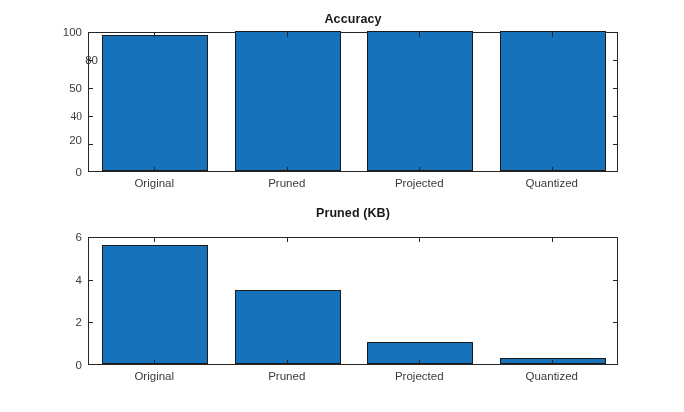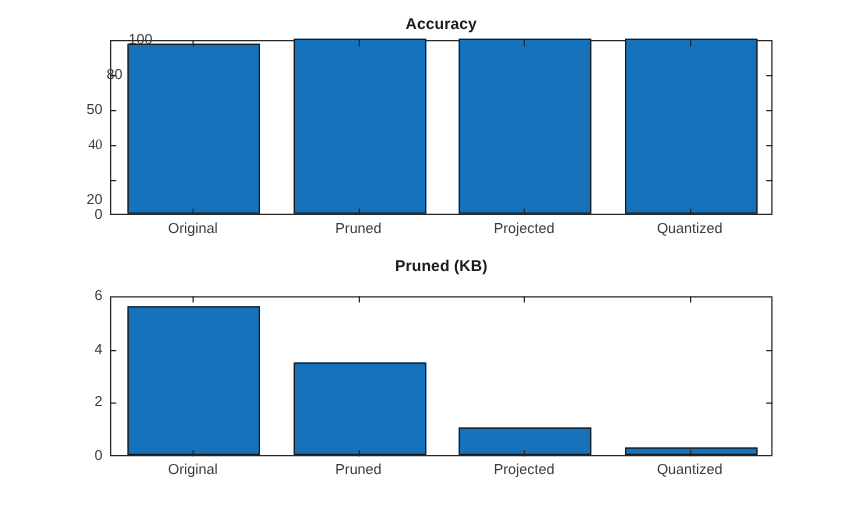--- a/index.html
+++ b/index.html
@@ -103,33 +103,33 @@
       <div class="bars-layer">
           <div class="bar" style="left: 13.25px; width: 106px; height: 119.467px; background: rgb(22, 115, 187); border-color: rgb(26, 26, 26);"></div>
           <div class="bar" style="left: 145.75px; width: 106px; height: 74.24px; background: rgb(22, 115, 187); border-color: rgb(26, 26, 26);"></div>
           <div class="bar" style="left: 278.25px; width: 106px; height: 22.4px; background: rgb(22, 115, 187); border-color: rgb(26, 26, 26);"></div>
           <div class="bar" style="left: 410.75px; width: 106px; height: 5.97333px; background: rgb(22, 115, 187); border-color: rgb(26, 26, 26);"></div>
         </div>
     </div>
   </div>
 
 <div class="ytick-label" style="top: 172px; left: 0px; width: 82px; color: rgb(59, 59, 59);">0</div>
-    <div class="ytick-label" style="top: 160px; left: 0px; width: 82px; color: rgb(59, 59, 59);">20</div>
+    <div class="ytick-label" style="top: 140px; left: 0px; width: 82px; color: rgb(59, 59, 59);">20</div>
     <div class="ytick-mark" style="top: 144px; left: 88px; width: 5px; background: rgb(38, 38, 38);"></div>
     <div class="ytick-mark" style="top: 144px; left: 613px; width: 5px; background: rgb(38, 38, 38);"></div>
     <div class="ytick-label" style="top: 116px; left: 0px; width: 82px; color: rgb(59, 59, 59); font-family: Liberation Serif, serif;">40</div>
     <div class="ytick-mark" style="top: 116px; left: 88px; width: 5px; background: rgb(38, 38, 38);"></div>
     <div class="ytick-mark" style="top: 116px; left: 613px; width: 5px; background: rgb(38, 38, 38);"></div>
     <div class="ytick-label" style="top: 88px; left: 0px; width: 82px; color: rgb(59, 59, 59);">50</div>
     <div class="ytick-mark" style="top: 88px; left: 88px; width: 5px; background: rgb(38, 38, 38);"></div>
     <div class="ytick-mark" style="top: 88px; left: 613px; width: 5px; background: rgb(38, 38, 38);"></div>
     <div class="ytick-label" style="top: 60px; left: 0px; width: 82px; color: rgb(59, 59, 59); margin-left: 16px;">80</div>
     <div class="ytick-mark" style="top: 60px; left: 88px; width: 5px; background: rgb(38, 38, 38);"></div>
     <div class="ytick-mark" style="top: 60px; left: 613px; width: 5px; background: rgb(38, 38, 38);"></div>
-    <div class="ytick-label" style="top: 32px; left: 0px; width: 82px; color: rgb(59, 59, 59); padding-left: 40px;">100</div>
+    <div class="ytick-label" style="top: 32px; left: 0px; width: 82px; color: rgb(59, 59, 59);">100</div>
     <div class="xtick-mark" style="left: 154.25px; top: 167px; height: 5px; background: rgb(38, 38, 38);"></div>
     <div class="xtick-mark" style="left: 154.25px; top: 32px; height: 5px; background: rgb(38, 38, 38);"></div>
     <div class="xtick-label" style="left: 154.25px; top: 177px; color: rgb(59, 59, 59);">Original</div>
     <div class="xtick-mark" style="left: 286.75px; top: 167px; height: 5px; background: rgb(38, 38, 38);"></div>
     <div class="xtick-mark" style="left: 286.75px; top: 32px; height: 5px; background: rgb(38, 38, 38);"></div>
     <div class="xtick-label" style="left: 286.75px; top: 177px; color: rgb(59, 59, 59);">Pruned</div>
     <div class="xtick-mark" style="left: 419.25px; top: 167px; height: 5px; background: rgb(38, 38, 38);"></div>
     <div class="xtick-mark" style="left: 419.25px; top: 32px; height: 5px; background: rgb(38, 38, 38);"></div>
     <div class="xtick-label" style="left: 419.25px; top: 177px; color: rgb(59, 59, 59);">Projected</div>
     <div class="xtick-mark" style="left: 551.75px; top: 167px; height: 5px; background: rgb(38, 38, 38);"></div>

